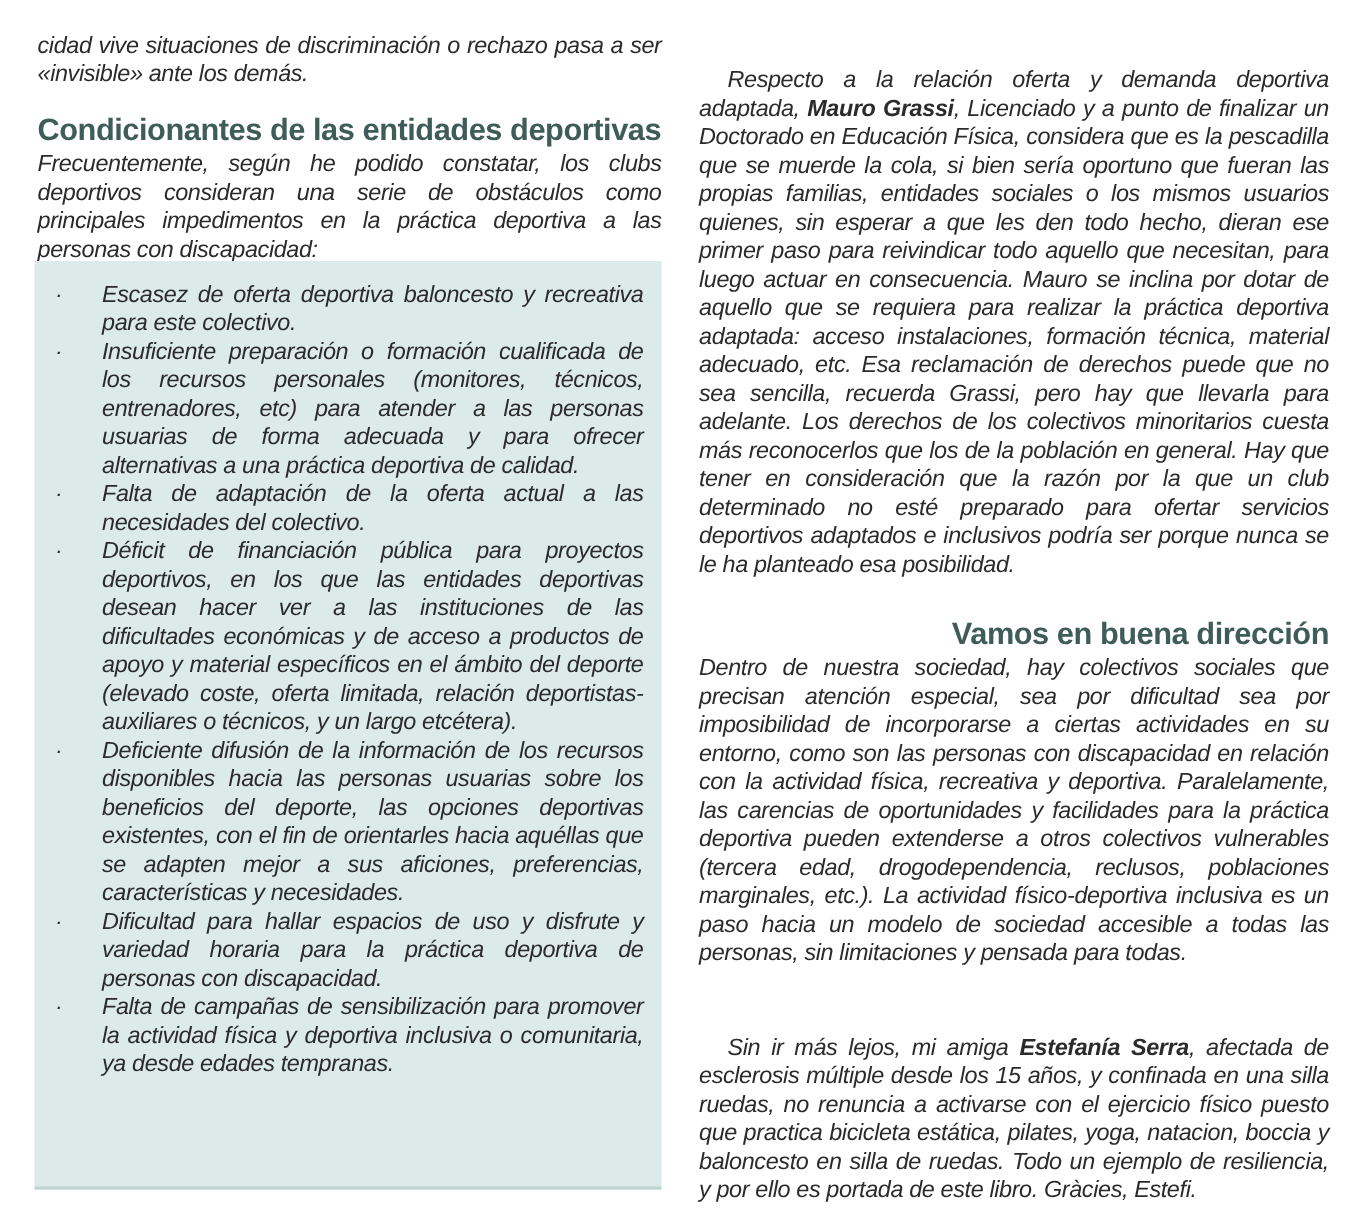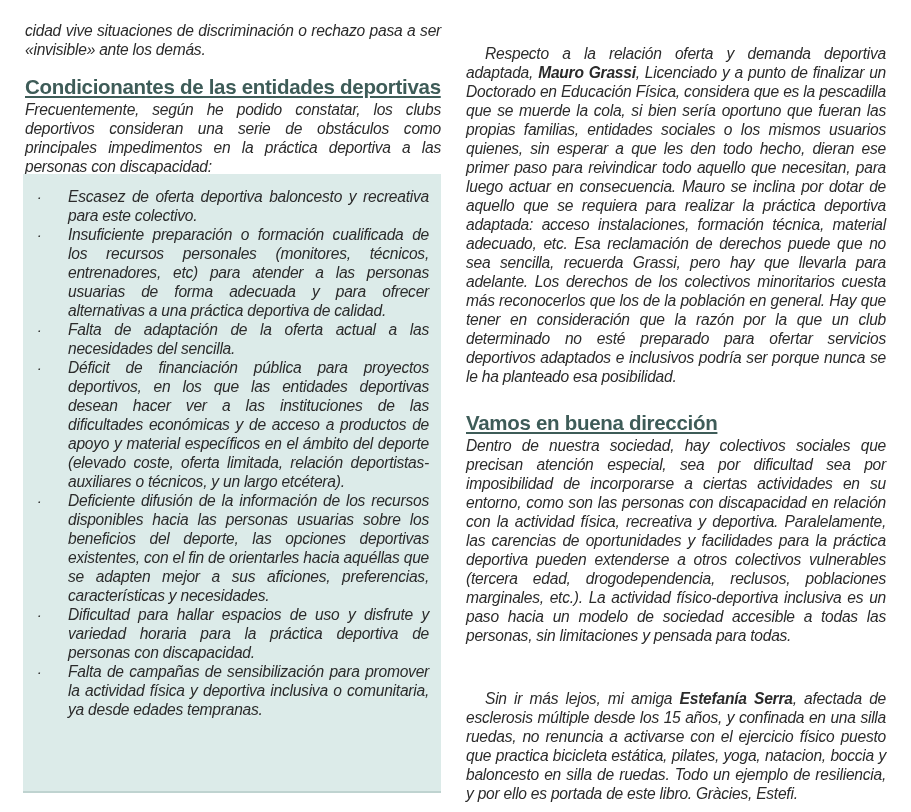--- a/index.html
+++ b/index.html
@@ -3,23 +3,23 @@
 <meta charset="utf-8">
 <style>
   html, body { margin:0; padding:0; background:#ffffff; }
   body { width:911px; height:812px; overflow:hidden; position:relative;
          font-family:"Liberation Sans", sans-serif; color:#2b2b2b; }
   .col { position:absolute; top:0; }
   .left { left:25px; width:416px; }
   .right { left:466px; width:420px; }
   p, li { margin:0; font-size:15.6px; line-height:19px; text-align:justify; letter-spacing:-0.25px;font-style:italic; }
   .p-top { margin-top:21px; }
-  h2 { margin:0; font-size:20.5px; line-height:26px; font-weight:bold; color:#3e5c58; letter-spacing:-0.3px;text-decoration:underline; }
+  h2 { margin:0; font-size:20.5px; line-height:26px; font-weight:bold; color:#3e5c58; letter-spacing:-0.3px; }
   .h-left { margin-top:15px; }
-  .h-right { margin-top:24px; }
+  .h-right { margin-top:24px;text-align:right; }
   .indent { text-indent:19px;margin-top:44px; }
   .box { position:absolute; left:23px; top:174px; width:418px; height:619px;
          background:#dcebe9; border-bottom:2px solid #bfd3d0; box-sizing:border-box; }
   .box ul { list-style:none; margin:0; padding:13px 12px 0 45px; }
   .box li { position:relative; }
   .box li .bullet { position:absolute; left:-34px; top:0; width:10px; text-align:center; font-size:15px; }
   b { font-weight:bold; }
 </style>
 </head>
 <body>
@@ -27,21 +27,21 @@
 <div class="col left">
   <p class="p-top">cidad vive situaciones de discriminación o rechazo pasa a ser «invisible» ante los demás.</p>
   <h2 class="h-left">Condicionantes de las entidades deportivas</h2>
   <p>Frecuentemente, según he podido constatar, los clubs deportivos consideran una serie de obstáculos como principales impedimentos en la práctica deportiva a las personas con discapacidad:</p>
 </div>
 
 <div class="box">
   <ul>
     <li><span class="bullet">·</span><span>Escasez de oferta deportiva baloncesto y recreativa para este colectivo.</span></li>
     <li><span class="bullet">·</span><span>Insuficiente preparación o formación cualificada de los recursos personales (monitores, técnicos, entrenadores, etc) para atender a las personas usuarias de forma adecuada y para ofrecer alternativas a una práctica deportiva de calidad.</span></li>
-    <li><span class="bullet">·</span><span>Falta de adaptación de la oferta actual a las necesidades del sencilla.</span></li>
+    <li><span class="bullet">·</span><span>Falta de adaptación de la oferta actual a las necesidades del colectivo.</span></li>
     <li><span class="bullet">·</span><span>Déficit de financiación pública para proyectos deportivos, en los que las entidades deportivas desean hacer ver a las instituciones de las dificultades económicas y de acceso a productos de apoyo y material específicos en el ámbito del deporte (elevado coste, oferta limitada, relación deportistas-auxiliares o técnicos, y un largo etcétera).</span></li>
     <li><span class="bullet">·</span><span>Deficiente difusión de la información de los recursos disponibles hacia las personas usuarias sobre los beneficios del deporte, las opciones deportivas existentes, con el fin de orientarles hacia aquéllas que se adapten mejor a sus aficiones, preferencias, características y necesidades.</span></li>
     <li><span class="bullet">·</span><span>Dificultad para hallar espacios de uso y disfrute y variedad horaria para la práctica deportiva de personas con discapacidad.</span></li>
     <li><span class="bullet">·</span><span>Falta de campañas de sensibilización para promover la actividad física y deportiva inclusiva o comunitaria, ya desde edades tempranas.</span></li>
   </ul>
 </div>
 
 <div class="col right">
   <p class="p-top indent"><span>Respecto a la relación oferta y demanda deportiva adaptada, </span><b>Mauro Grassi</b><span>, Licenciado y a punto de finalizar un Doctorado en Educación Física, considera que es la pescadilla que se muerde la cola, si bien sería oportuno que fueran las propias familias, entidades sociales o los mismos usuarios quienes, sin esperar a que les den todo hecho, dieran ese primer paso para reivindicar todo aquello que necesitan, para luego actuar en consecuencia. Mauro se inclina por dotar de aquello que se requiera para realizar la práctica deportiva adaptada: acceso instalaciones, formación técnica, material adecuado, etc. Esa reclamación de derechos puede que no sea sencilla, recuerda Grassi, pero hay que llevarla para adelante. Los derechos de los colectivos minoritarios cuesta más reconocerlos que los de la población en general. Hay que tener en consideración que la razón por la que un club determinado no esté preparado para ofertar servicios deportivos adaptados e inclusivos podría ser porque nunca se le ha planteado esa posibilidad.</span></p>
   <h2 class="h-right">Vamos en buena dirección</h2>

